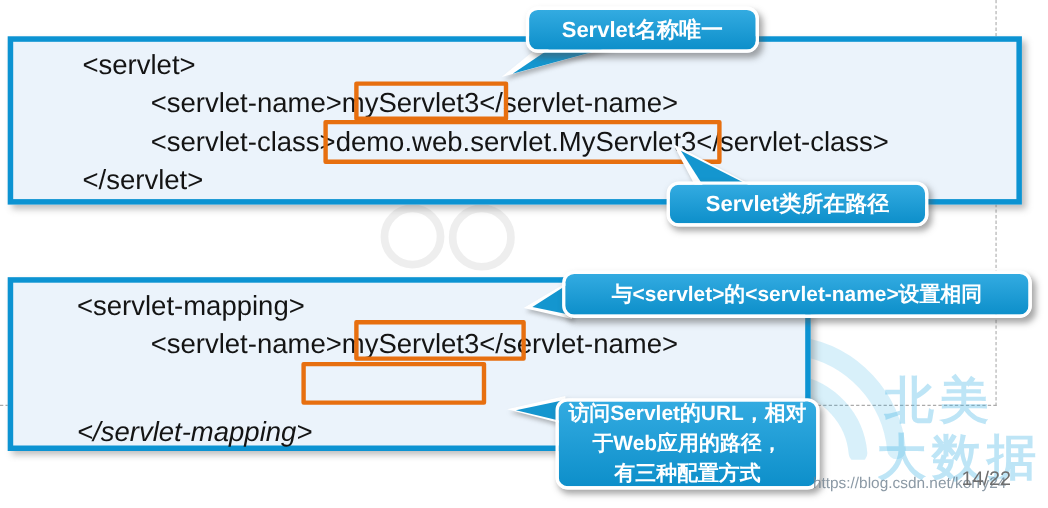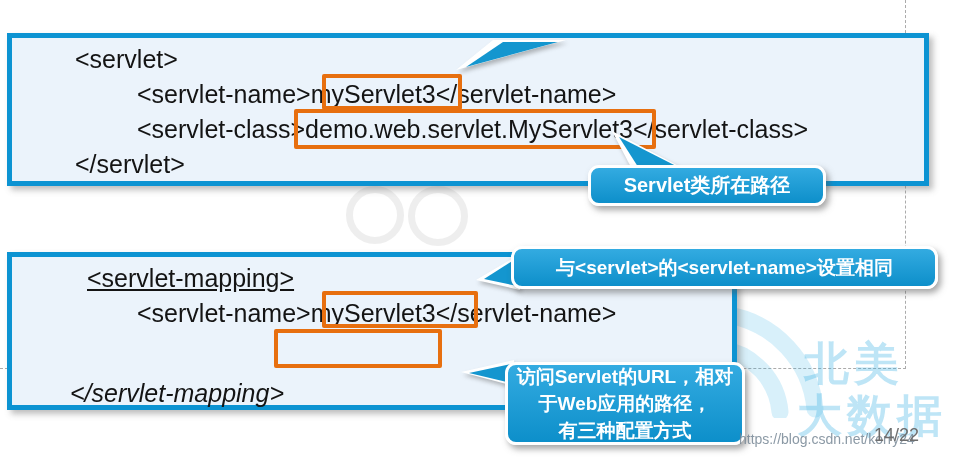--- a/index.html
+++ b/index.html
@@ -32,21 +32,21 @@
   
   .hl{position:absolute;border:4px solid #e76f0f;border-radius:2px;
     background:transparent;z-index:2;box-sizing:border-box;}
   
   .callout{position:absolute;display:flex;align-items:center;justify-content:center;
     text-align:center;color:#fff;font-weight:bold;
     background:linear-gradient(180deg,#33abe1 0%,#0d8fca 100%);
     border:3px solid #ffffff;border-radius:11px;
     box-shadow:3px 4px 6px rgba(80,80,80,0.5);z-index:4;box-sizing:border-box;}
   #callout1{left:478px;top:6px;width:212px;height:42px;font-size:20px;}
-  #callout2{left:588px;top:165px;width:238px;height:41px;font-size:20px;}
+  #callout2{left:606px;top:165px;width:238px;height:41px;font-size:20px;}
   #callout3{left:511px;top:246px;width:427px;height:43px;font-size:19px;}
   #callout4{left:505px;top:362px;width:240px;height:83px;font-size:19px;line-height:27px;text-align:center;}
   .tail{position:absolute;z-index:3;filter:drop-shadow(2px 3px 2px rgba(80,80,80,0.4));}
   .tail polygon.white{fill:#ffffff;}
   .tail polygon.blue{fill:#1496cf;}
   .logo-arcs{position:absolute;left:690px;top:268px;z-index:0;}
 </style>
 </head>
 <body>
 
@@ -71,21 +71,21 @@
   <div id="block1" class="code-box"></div>
   <div class="code-line" style="left:75px;top:45px;">&lt;servlet&gt;</div>
   <div class="code-line" style="left:137px;top:80px;">&lt;servlet-name&gt;myServlet3&lt;/servlet-name&gt;</div>
   <div class="code-line" style="left:137px;top:115px;">&lt;servlet-class&gt;demo.web.servlet.MyServlet3&lt;/servlet-class&gt;</div>
   <div class="code-line" style="left:75px;top:150px;">&lt;/servlet&gt;</div>
 
   <div class="hl" style="left:322px;top:74px;width:140px;height:36px;"></div>
   <div class="hl" style="left:294px;top:109px;width:362px;height:40px;"></div>
 
   <div id="block2" class="code-box"></div>
-  <div class="code-line" style="left:87px;top:264px;text-decoration:underline;">&lt;servlet-mapping&gt;</div>
+  <div class="code-line" style="left:70px;top:264px;">&lt;servlet-mapping&gt;</div>
   <div class="code-line" style="left:137px;top:299px;">&lt;servlet-name&gt;myServlet3&lt;/servlet-name&gt;</div>
   <div class="code-line" style="left:70px;top:379px;font-style:italic;">&lt;/servlet-mapping&gt;</div>
 
   <div class="hl" style="left:322px;top:291px;width:156px;height:37px;"></div>
   <div class="hl" style="left:274px;top:329px;width:168px;height:39px;"></div>
 
   <svg class="tail" style="left:448px;top:40px;" width="120" height="32" viewBox="0 0 120 32">
     <polygon class="white" points="45,0 118,0 8,30"></polygon>
     <polygon class="blue" points="55,2 110,2 18,27"></polygon>
   </svg>
@@ -95,20 +95,21 @@
   </svg>
   <svg class="tail" style="left:472px;top:252px;" width="50" height="40" viewBox="0 0 50 40">
     <polygon class="white" points="48,2 48,38 4,28"></polygon>
     <polygon class="blue" points="45,6 45,34 12,27"></polygon>
   </svg>
   <svg class="tail" style="left:458px;top:357px;" width="58" height="32" viewBox="0 0 58 32">
     <polygon class="white" points="56,3 56,29 3,15"></polygon>
     <polygon class="blue" points="53,7 53,26 11,16"></polygon>
   </svg>
 
+  <div id="callout1" class="callout">Servlet名称唯一</div>
   <div id="callout2" class="callout">Servlet类所在路径</div>
   <div id="callout3" class="callout">与&lt;servlet&gt;的&lt;servlet-name&gt;设置相同</div>
   <div id="callout4" class="callout">
     <div>
       <div>访问Servlet的URL，相对</div>
       <div>于Web应用的路径，</div>
       <div>有三种配置方式</div>
     </div>
   </div>
 

